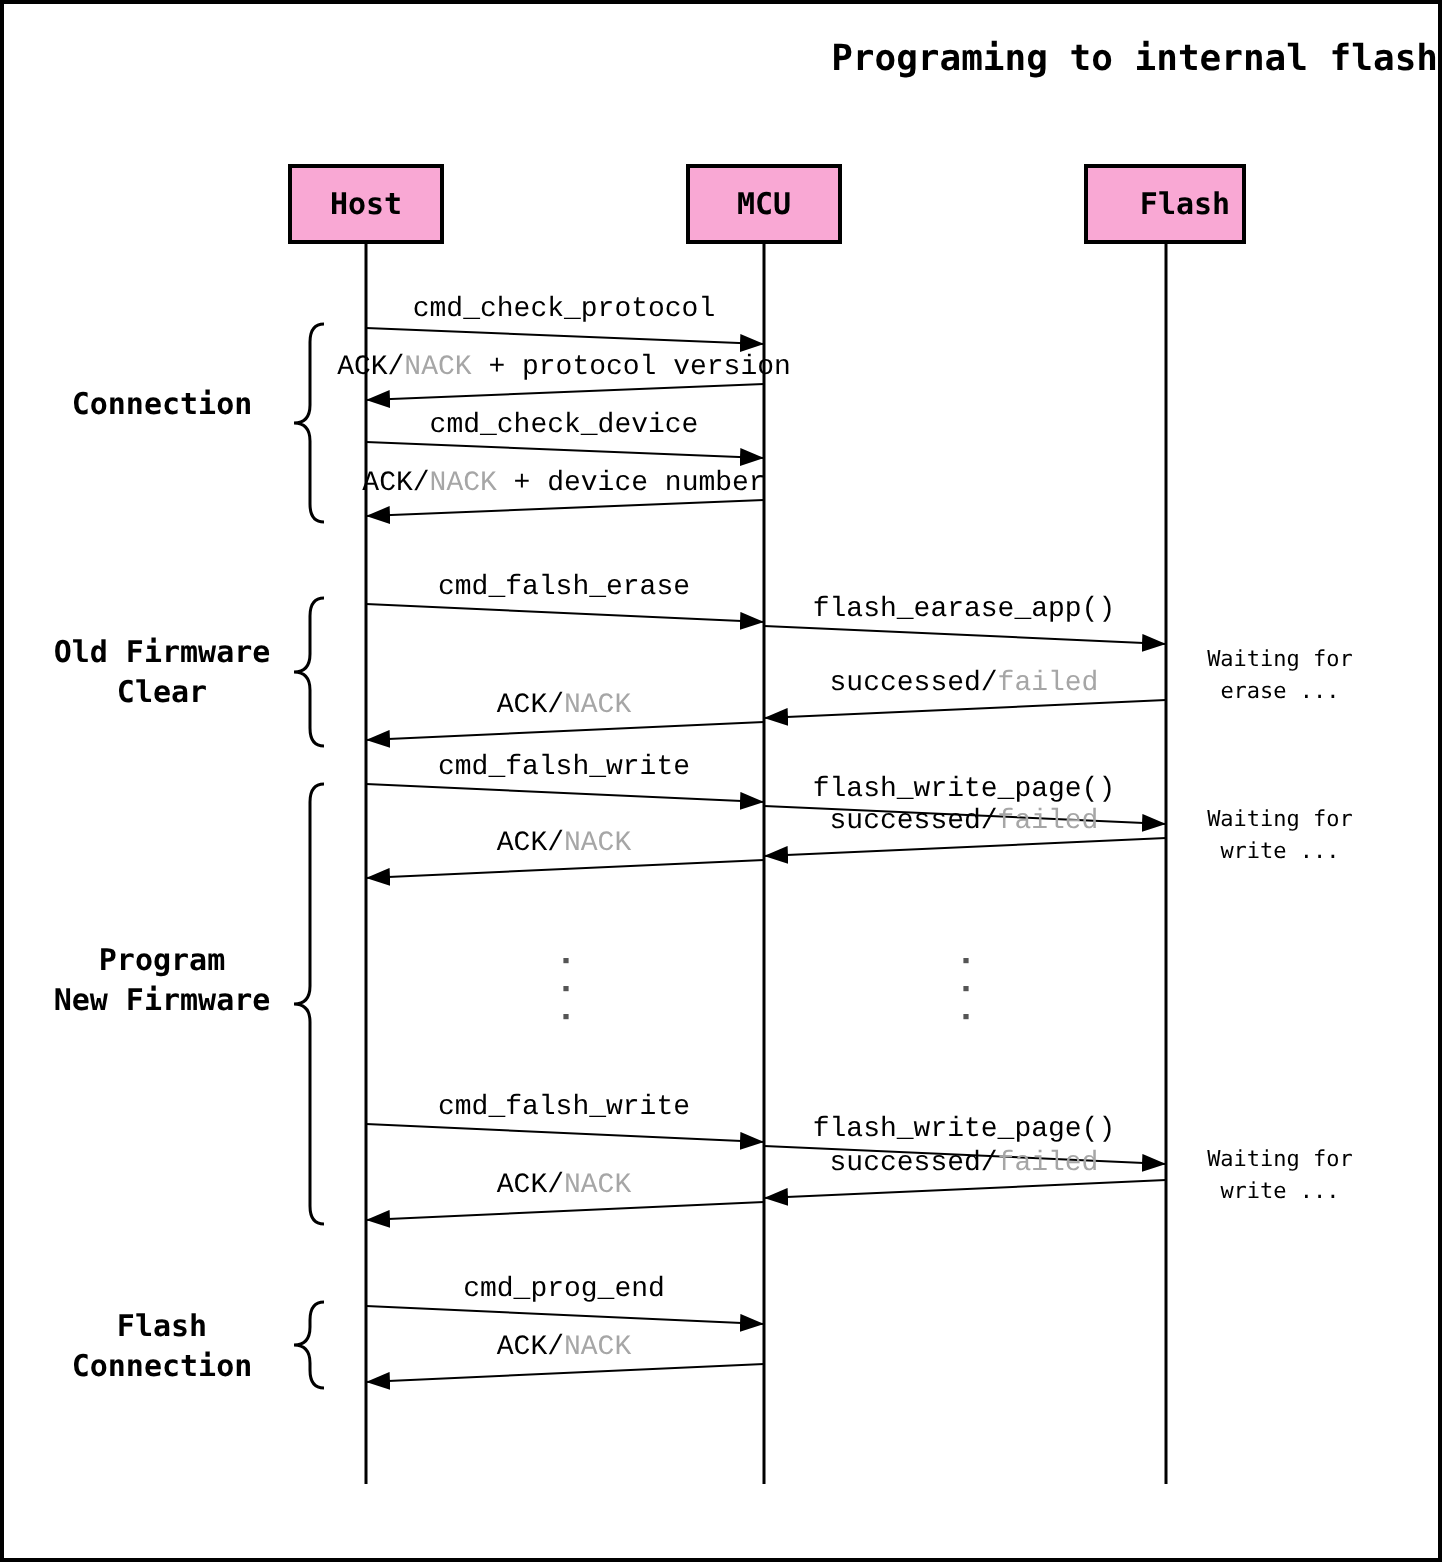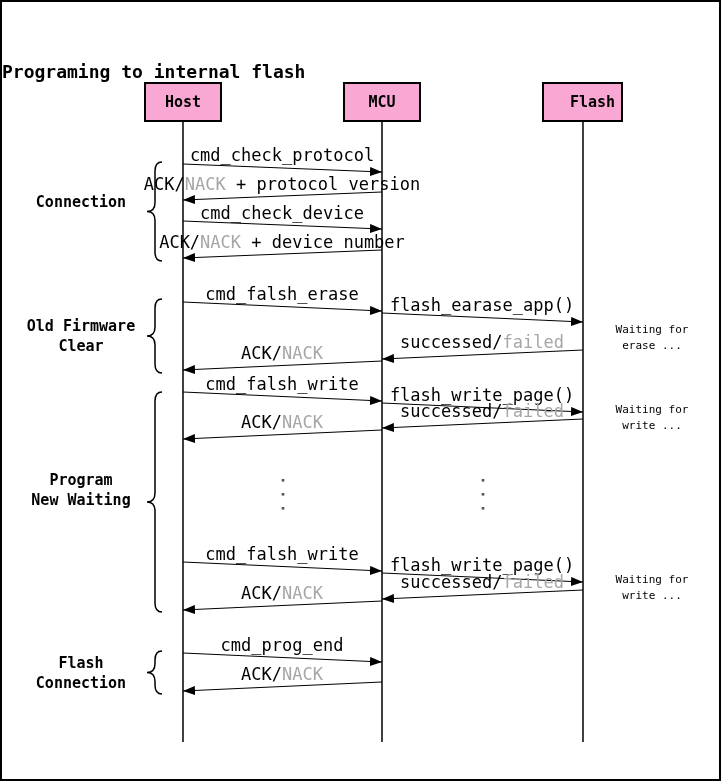--- a/index.html
+++ b/index.html
@@ -2,45 +2,45 @@
 <html><head>
 <meta charset="utf-8">
 <style>
   html,body{margin:0;padding:0;background:#888;}
   .canvas{
     position:relative;width:721px;height:781px;background:#ffffff;
     border:2px solid #000;box-sizing:border-box;overflow:hidden;
     font-family:"DejaVu Sans Mono", monospace;color:#000;
   }
   .title{
-    position:absolute;left:0;top:17px;width:100%;text-align:left;
-    font-size:18px;font-weight:bold;letter-spacing:0px;margin-top:42px;
+    position:absolute;left:0;top:17px;width:100%;text-align:right;
+    font-size:18px;font-weight:bold;letter-spacing:0px;
   }
   .geom{position:absolute;left:0;top:0;}
   .actor{
     position:absolute;top:80px;height:40px;box-sizing:border-box;
     border:2px solid #000;background:#f9a8d4;
     display:flex;align-items:center;justify-content:center;
     font-size:15px;font-weight:bold;
   }
   .actor-host{left:142px;width:78px;}
   .actor-mcu{left:341px;width:78px;}
   .actor-flash{left:540px;width:81px;padding-left:20px;}
   .phase{
     position:absolute;left:6px;width:146px;text-align:center;
     font-size:15px;font-weight:bold;line-height:20px;white-space:nowrap;
   }
   .mlabel{
     position:absolute;transform:translateX(-50%);
-    font-size:17px;line-height:13px;white-space:nowrap;
+    font-size:14px;line-height:13px;white-space:nowrap;font-family:Liberation Mono, monospace;
   }
   .gray{color:#a6a6a6;}
   .note{
     position:absolute;width:110px;text-align:center;
-    font-size:11px;line-height:16px;white-space:nowrap;margin-left:12px;
+    font-size:11px;line-height:16px;white-space:nowrap;
   }
 </style>
 </head>
 <body>
 
 <div class="canvas">
 
   <svg class="geom" width="721" height="781" viewBox="0 0 721 781">
     <defs>
       <marker id="ah" markerWidth="13" markerHeight="9" refX="12" refY="4.5" orient="auto" markerUnits="userSpaceOnUse">
@@ -106,21 +106,21 @@
 
   <div class="phase" style="top:190px;">
     <div>Connection</div>
   </div>
   <div class="phase" style="top:314px;">
     <div>Old Firmware</div>
     <div>Clear</div>
   </div>
   <div class="phase" style="top:468px;">
     <div>Program</div>
-    <div>New Waiting</div>
+    <div>New Firmware</div>
   </div>
   <div class="phase" style="top:651px;">
     <div>Flash</div>
     <div>Connection</div>
   </div>
 
   <div class="mlabel" style="left:280px;top:147px;"><span>cmd_check_protocol</span><span class="gray"></span><span></span></div>
   <div class="mlabel" style="left:280px;top:176px;"><span>ACK/</span><span class="gray">NACK</span><span> + protocol version</span></div>
   <div class="mlabel" style="left:280px;top:205px;"><span>cmd_check_device</span><span class="gray"></span><span></span></div>
   <div class="mlabel" style="left:280px;top:234px;"><span>ACK/</span><span class="gray">NACK</span><span> + device number</span></div>

